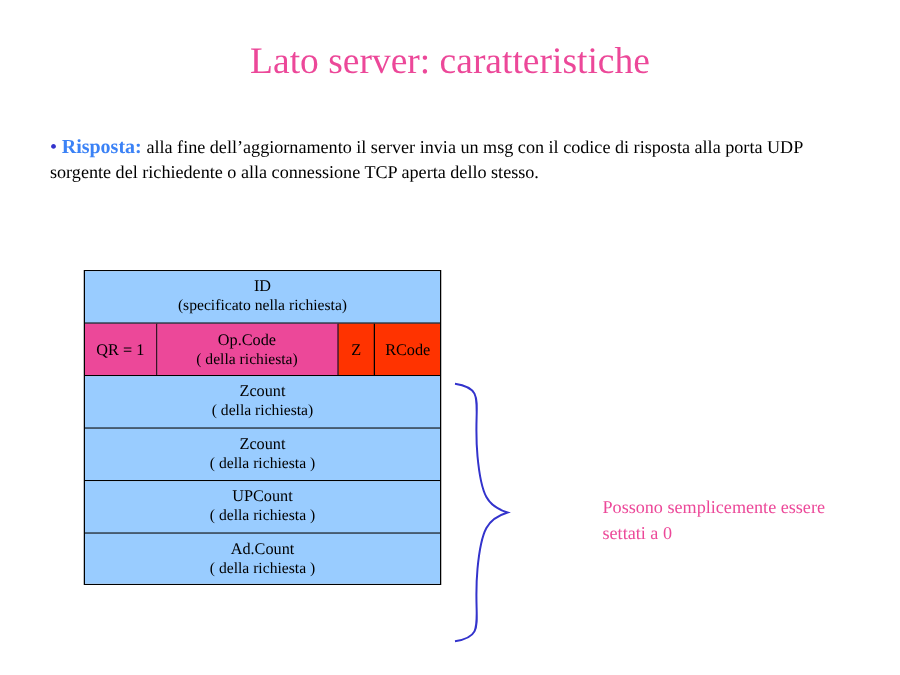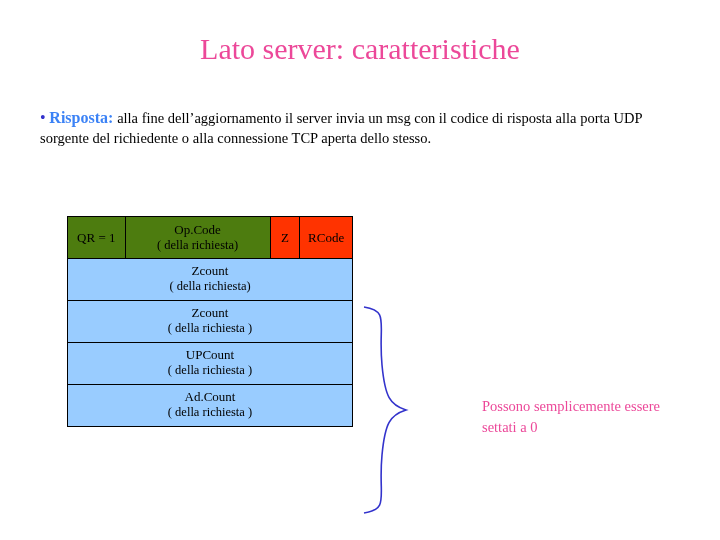--- a/index.html
+++ b/index.html
@@ -80,21 +80,21 @@
   }
   .flagrow {
     display: flex;
     box-sizing: border-box;
     border-bottom: 1px solid #000000;
     height: 42px;
     align-items: stretch;
   }
   .cell {
     box-sizing: border-box;
-    background: #4d7c0f;
+    background: #ec4899;
     border-right: 1px solid #000000;
     display: flex;
     flex-direction: column;
     align-items: center;
     justify-content: center;
     font-size: 13px;
     line-height: 1.2;
     color: #000000;
   }
   .cell.red {
@@ -135,20 +135,24 @@
   <div class="title">Lato server: caratteristiche</div>
 
   <div class="bullet">
     <span class="dot">•</span>
     <span class="kw">Risposta:</span>
     <span class="body">alla fine dell’aggiornamento il server invia un msg con il codice di risposta alla porta UDP sorgente del richiedente o alla connessione TCP aperta dello stesso.</span>
   </div>
 
   <div class="packet">
 
+    <div class="row">
+      <span>ID</span>
+      <span class="sub">(specificato nella richiesta)</span>
+    </div>
 
     <div class="flagrow">
       <div class="cell qr">
         <span>QR = 1</span>
       </div>
       <div class="cell opcode">
         <span>Op.Code</span>
         <span class="sub">( della richiesta)</span>
       </div>
       <div class="cell z red">

